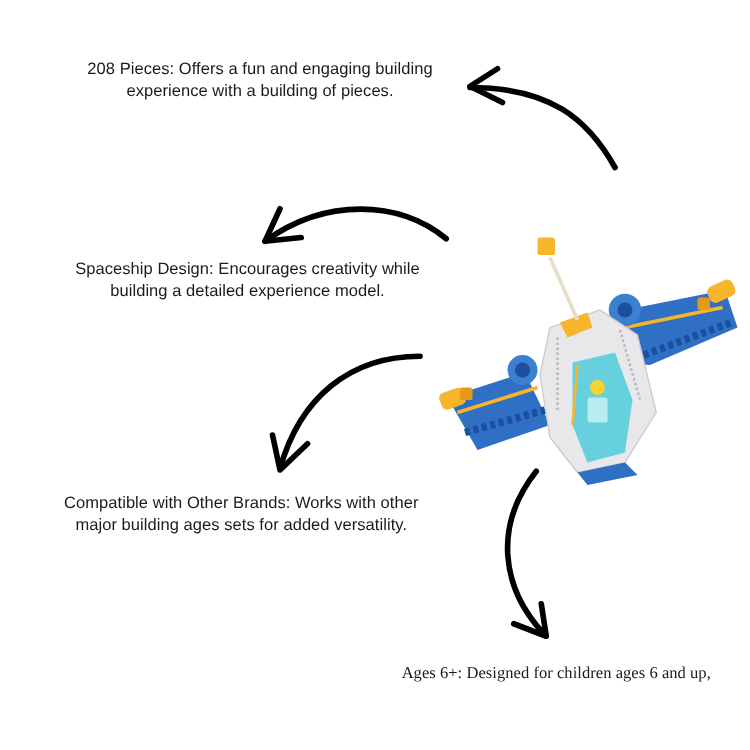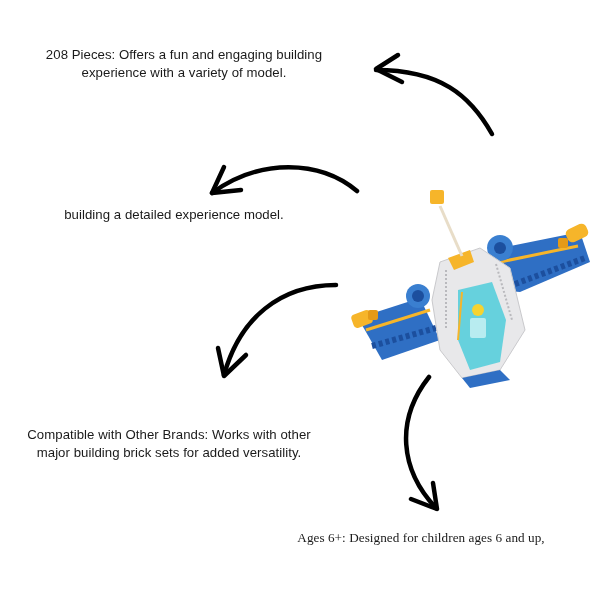--- a/index.html
+++ b/index.html
@@ -1,39 +1,40 @@
 <!DOCTYPE html>
 <html><head>
   <meta charset="utf-8">
   <style>
     html, body { margin: 0; padding: 0; background: #ffffff; }
     body { width: 600px; height: 600px; position: relative; overflow: hidden; font-family: "Liberation Sans", "DejaVu Sans", sans-serif; color: #1a1a1a; }
-    .caption { position: absolute; text-align: center; font-size: 13.2px; line-height: 18px; letter-spacing: 0.05px; }
+    .caption { position: absolute; text-align: center; font-size: 13.2px; line-height: 18px; letter-spacing: 0.05px; margin-left: 24px; }
     .caption span { display: block; white-space: nowrap; }
     #cap1 { left: 20px; top: 46px; width: 328px; }
     #cap2 { left: 12px; top: 206px; width: 324px; }
-    #cap3 { left: 6px; top: 426px; width: 326px; }
+    #cap3 { left: 6px; top: 393px; width: 326px; }
     #cap4 { left: 258px; top: 529px; width: 326px; font-family: Liberation Serif, serif; }
     svg.layer { position: absolute; left: 0; top: 0; width: 600px; height: 600px; }
   </style>
 </head>
 <body>
 
 <div class="caption" id="cap1">
   <span>208 Pieces: Offers a fun and engaging building</span>
-  <span>experience with a variety of model.</span>
+  <span>experience with a building of pieces.</span>
 </div>
 
 <div class="caption" id="cap2">
+  <span>Spaceship Design: Encourages creativity while</span>
   <span>building a detailed experience model.</span>
 </div>
 
 <div class="caption" id="cap3">
   <span>Compatible with Other Brands: Works with other</span>
-  <span>major building brick sets for added versatility.</span>
+  <span>major building ages sets for added versatility.</span>
 </div>
 
 <div class="caption" id="cap4">
   <span>Ages 6+: Designed for children ages 6 and up,</span>
 </div>
 
 <svg class="layer" viewBox="0 0 600 600">
   <g fill="none" stroke="#000" stroke-width="4.5" stroke-linecap="round" stroke-linejoin="round">
 
     <g>

